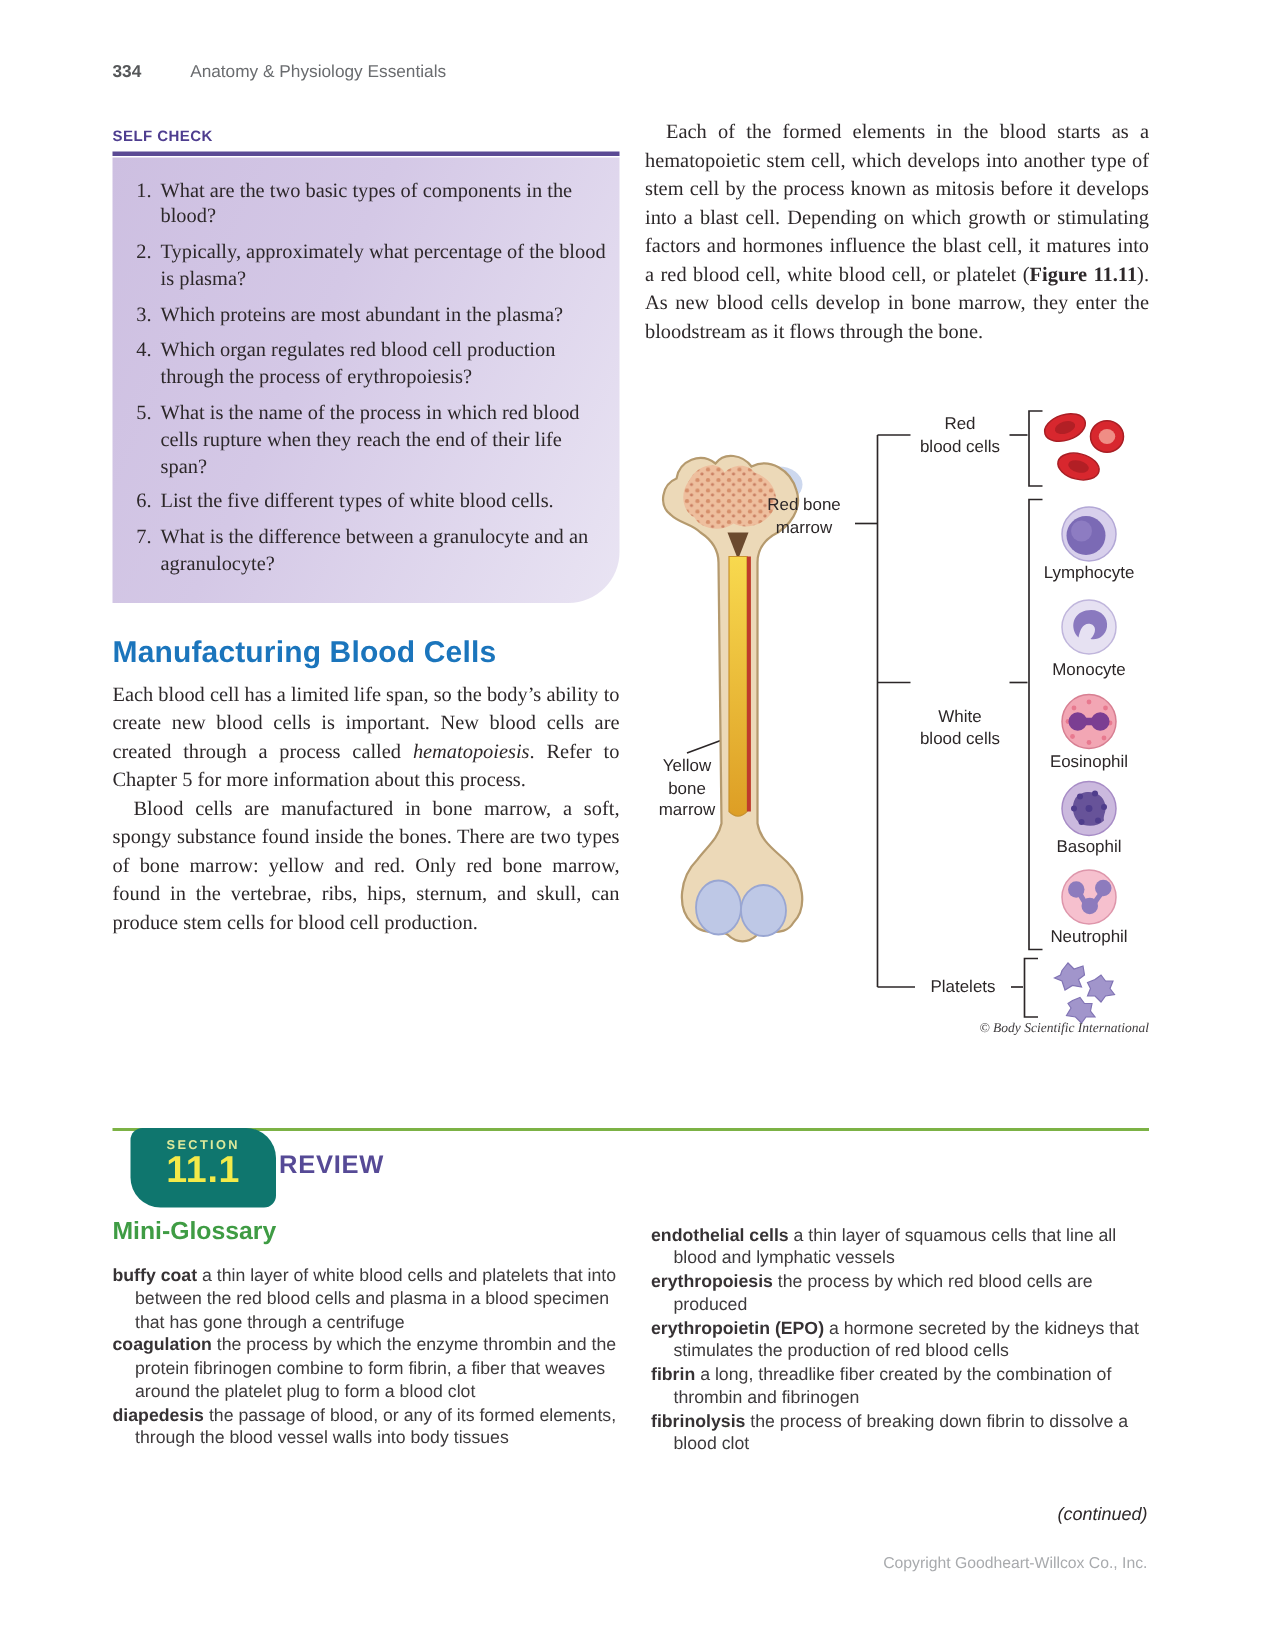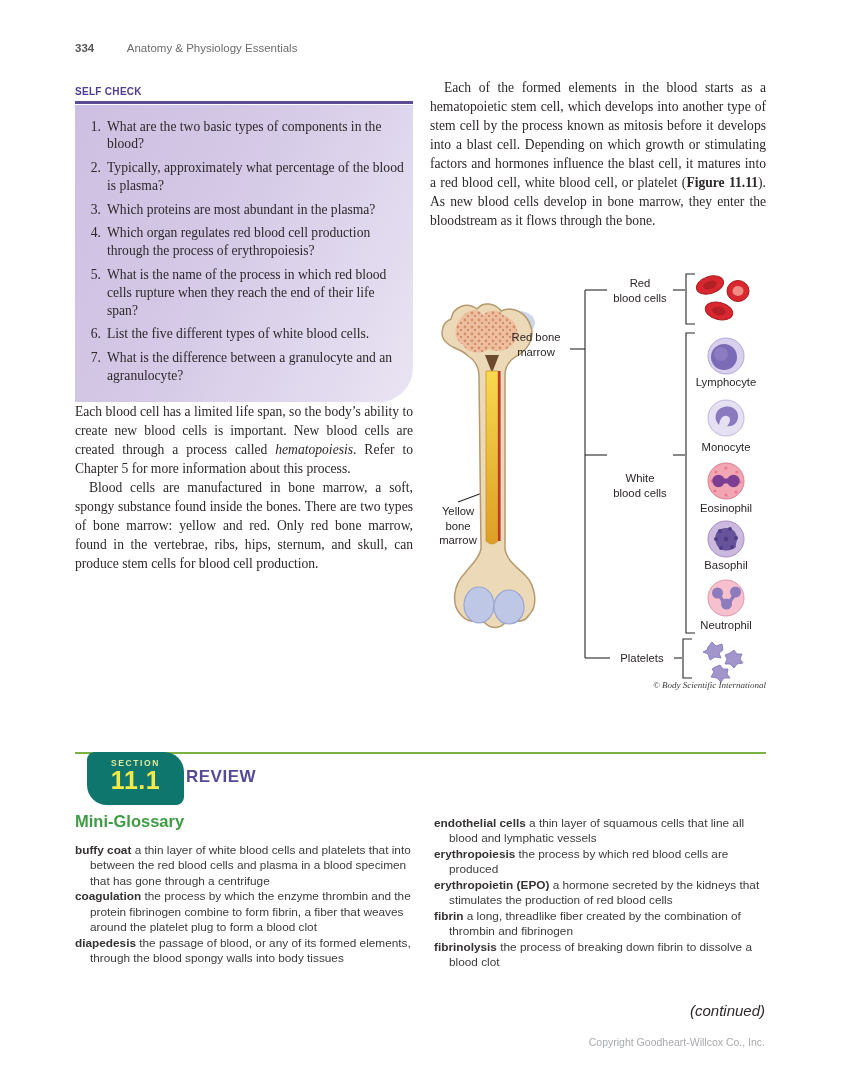--- a/index.html
+++ b/index.html
@@ -52,21 +52,21 @@
             color:#564a96;letter-spacing:.5px;}
 
   
   .gloss-h{position:absolute;left:75px;top:812px;margin:0;font-size:16.5px;font-weight:bold;color:#3f9c44;}
   .gcol{position:absolute;width:352px;}
   .gcol.left{left:75px;top:843px;}
   .gcol.right{left:434px;top:816px;width:332px;}
   .entry{margin:0;padding-left:15px;text-indent:-15px;font-size:11.8px;line-height:1.31;color:#3d3a3c;}
   .entry b{color:#363234;}
 
-  .continued{position:absolute;right:84px;top:1002px;font-size:15px;font-style:italic;color:#2d282a;}
+  .continued{position:absolute;right:84px;top:1002px;font-size:12px;font-style:italic;color:#2d282a;}
   .copyright{position:absolute;right:84px;top:1036px;font-size:10.5px;color:#a8aaad;}
 </style>
 </head>
 <body>
 
 <div class="page">
 
   <div class="hdr">
     <span class="num">334</span>
     <span>Anatomy &amp; Physiology Essentials</span>
@@ -80,20 +80,21 @@
         <li>What are the two basic types of components in the blood?</li>
         <li>Typically, approximately what percentage of the blood is plasma?</li>
         <li>Which proteins are most abundant in the plasma?</li>
         <li>Which organ regulates red blood cell production through the process of erythropoiesis?</li>
         <li>What is the name of the process in which red blood cells rupture when they reach the end of their life span?</li>
         <li>List the five different types of white blood cells.</li>
         <li>What is the difference between a granulocyte and an agranulocyte?</li>
       </ol>
     </div>
 
+    <h1 class="mfg-h">Manufacturing Blood Cells</h1>
     <p class="serifp"><span>Each blood cell has a limited life span, so the body’s ability to create new blood cells is important. New blood cells are created through a process called </span><i>hematopoiesis</i><span>. Refer to Chapter 5 for more information about this process.</span></p>
     <p class="serifp indent">Blood cells are manufactured in bone marrow, a soft, spongy substance found inside the bones. There are two types of bone marrow: yellow and red. Only red bone marrow, found in the vertebrae, ribs, hips, sternum, and skull, can produce stem cells for blood cell production.</p>
   </div>
 
   <div class="col-right">
     <p class="serifp indent"><span>Each of the formed elements in the blood starts as a hematopoietic stem cell, which develops into another type of stem cell by the process known as mitosis before it develops into a blast cell. Depending on which growth or stimulating factors and hormones influence the blast cell, it matures into a red blood cell, white blood cell, or platelet (</span><b>Figure 11.11</b><span>). As new blood cells develop in bone marrow, they enter the bloodstream as it flows through the bone.</span></p>
   </div>
 
   <div class="fig">
 
@@ -255,21 +256,21 @@
     <div class="sec">SECTION</div>
     <div class="n">11.1</div>
   </div>
   <div class="review-h">REVIEW</div>
 
   <h3 class="gloss-h">Mini-Glossary</h3>
 
   <div class="gcol left">
     <p class="entry"><b>buffy coat</b><span> a thin layer of white blood cells and platelets that into between the red blood cells and plasma in a blood specimen that has gone through a centrifuge</span></p>
     <p class="entry"><b>coagulation</b><span> the process by which the enzyme thrombin and the protein fibrinogen combine to form fibrin, a fiber that weaves around the platelet plug to form a blood clot</span></p>
-    <p class="entry"><b>diapedesis</b><span> the passage of blood, or any of its formed elements, through the blood spongy walls into body tissues</span></p>
+    <p class="entry"><b>diapedesis</b><span> the passage of blood, or any of its formed elements, through the blood vessel walls into body tissues</span></p>
   </div>
 
   <div class="gcol right">
     <p class="entry"><b>endothelial cells</b><span> a thin layer of squamous cells that line all blood and lymphatic vessels</span></p>
     <p class="entry"><b>erythropoiesis</b><span> the process by which red blood cells are produced</span></p>
     <p class="entry"><b>erythropoietin (EPO)</b><span> a hormone secreted by the kidneys that stimulates the production of red blood cells</span></p>
     <p class="entry"><b>fibrin</b><span> a long, threadlike fiber created by the combination of thrombin and fibrinogen</span></p>
     <p class="entry"><b>fibrinolysis</b><span> the process of breaking down fibrin to dissolve a blood clot</span></p>
   </div>
 

